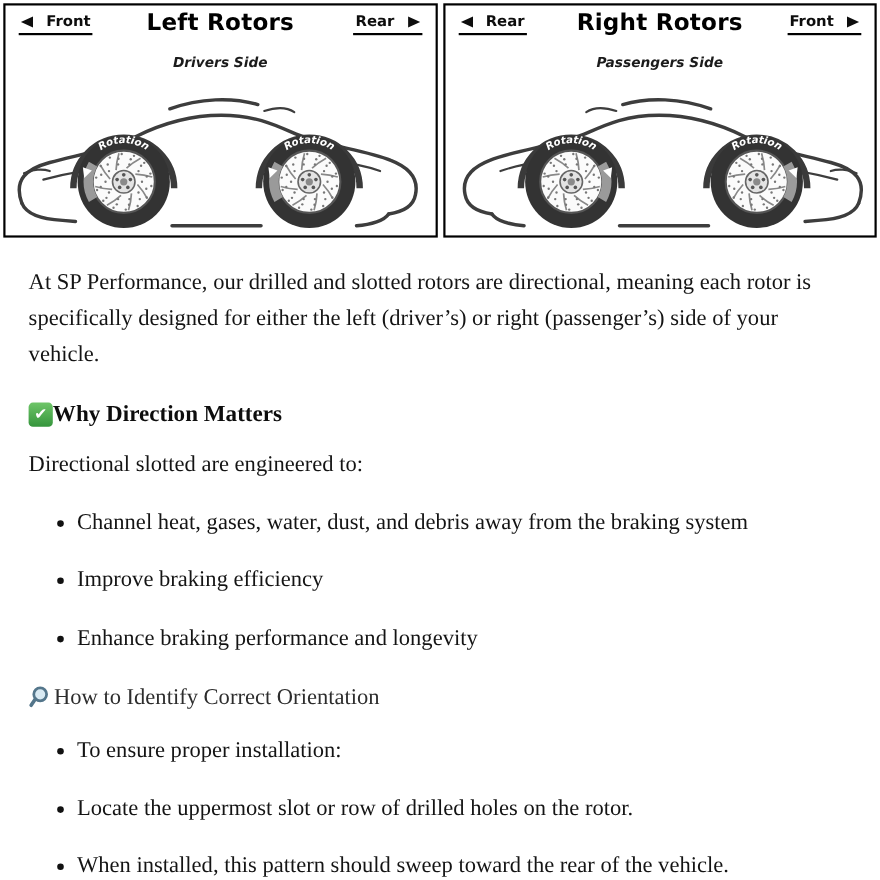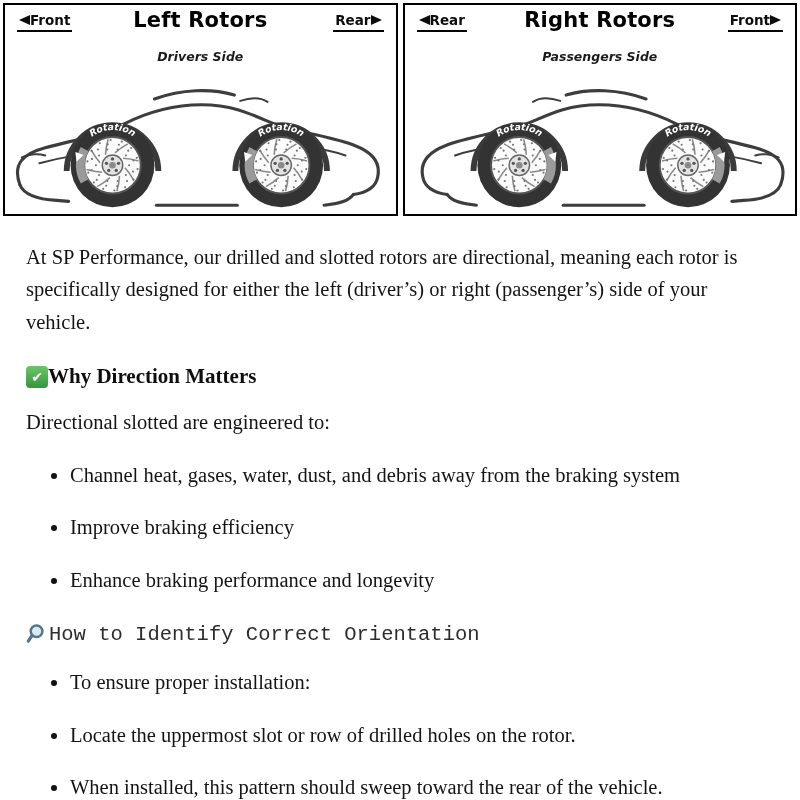--- a/index.html
+++ b/index.html
@@ -1,38 +1,38 @@
 <!DOCTYPE html>
 <html><head>
 <meta charset="utf-8">
 <style>
   html,body{margin:0;padding:0;background:#fff;}
   body{width:800px;height:800px;font-family:"Liberation Serif",serif;color:#141414;overflow:hidden;}
 
   
   .diagram{display:flex;gap:5px;padding:3px 3px 0 3px;}
   .panel{position:relative;flex:1;height:209px;border:2px solid #000;background:#fff;overflow:hidden;}
-  .dir{position:absolute;top:7px;display:flex;align-items:center;gap:0;
+  .dir{position:absolute;top:7px;display:flex;align-items:center;gap:12px;
        font-family:"DejaVu Sans",sans-serif;font-weight:bold;font-size:13.5px;
        border-bottom:2.5px solid #000;padding:0 2px 2px 2px;color:#0d0d0d;}
   .dir-left{left:12px;}
   .dir-right{right:12px;}
   .tri-left{width:0;height:0;border-top:5px solid transparent;border-bottom:5px solid transparent;border-right:11px solid #0d0d0d;display:inline-block;}
   .tri-right{width:0;height:0;border-top:5px solid transparent;border-bottom:5px solid transparent;border-left:11px solid #0d0d0d;display:inline-block;}
   .panel-title-wrap{position:absolute;top:3px;left:0;right:0;text-align:center;font-family:"DejaVu Sans",sans-serif;}
   .ptitle{font-size:21px;font-weight:800;letter-spacing:.2px;color:#000;}
   .psub{font-size:12.5px;font-weight:bold;font-style:italic;color:#1b1b1b;margin-top:17px;}
   svg.car{position:absolute;left:0;bottom:0;width:100%;height:156px;display:block;}
 
   
   .content{padding:8px 26px 0 26px;}
   .content p{font-size:20.5px;line-height:1.58;margin:17px 0;}
   .sec-h{display:flex;align-items:center;gap:0;margin:26px 0 8px 0;}
   .sec-h.bold{font-size:21px;font-weight:bold;color:#0d0d0d;}
-  .sec-h.plain{font-size:20.5px;font-weight:normal;color:#2d2d2d;font-family:Liberation Mono, monospace;}
+  .sec-h.plain{font-size:20.5px;font-weight:normal;color:#2d2d2d;}
   ul{margin:8px 0 16px 0;padding-left:44px;}
   li{font-size:20.5px;line-height:1.55;margin:21px 0;}
   li::marker{color:#111;}
 
   .check-icon{width:22px;height:22px;border-radius:4px;flex:0 0 22px;
     background:linear-gradient(180deg,#6ec568,#35953c);
     display:inline-flex;align-items:center;justify-content:center;
     color:#fff;font-size:14px;font-family:"DejaVu Sans",sans-serif;font-weight:bold;}
   .check-icon::before{content:"✔";}
   .mag-icon{flex:0 0 23px;display:inline-flex;}

